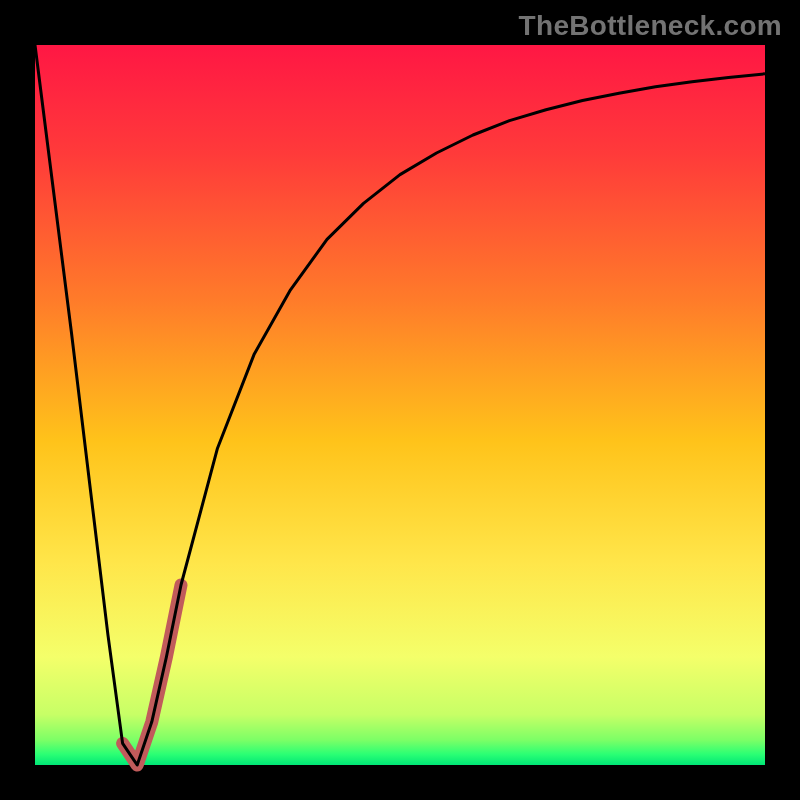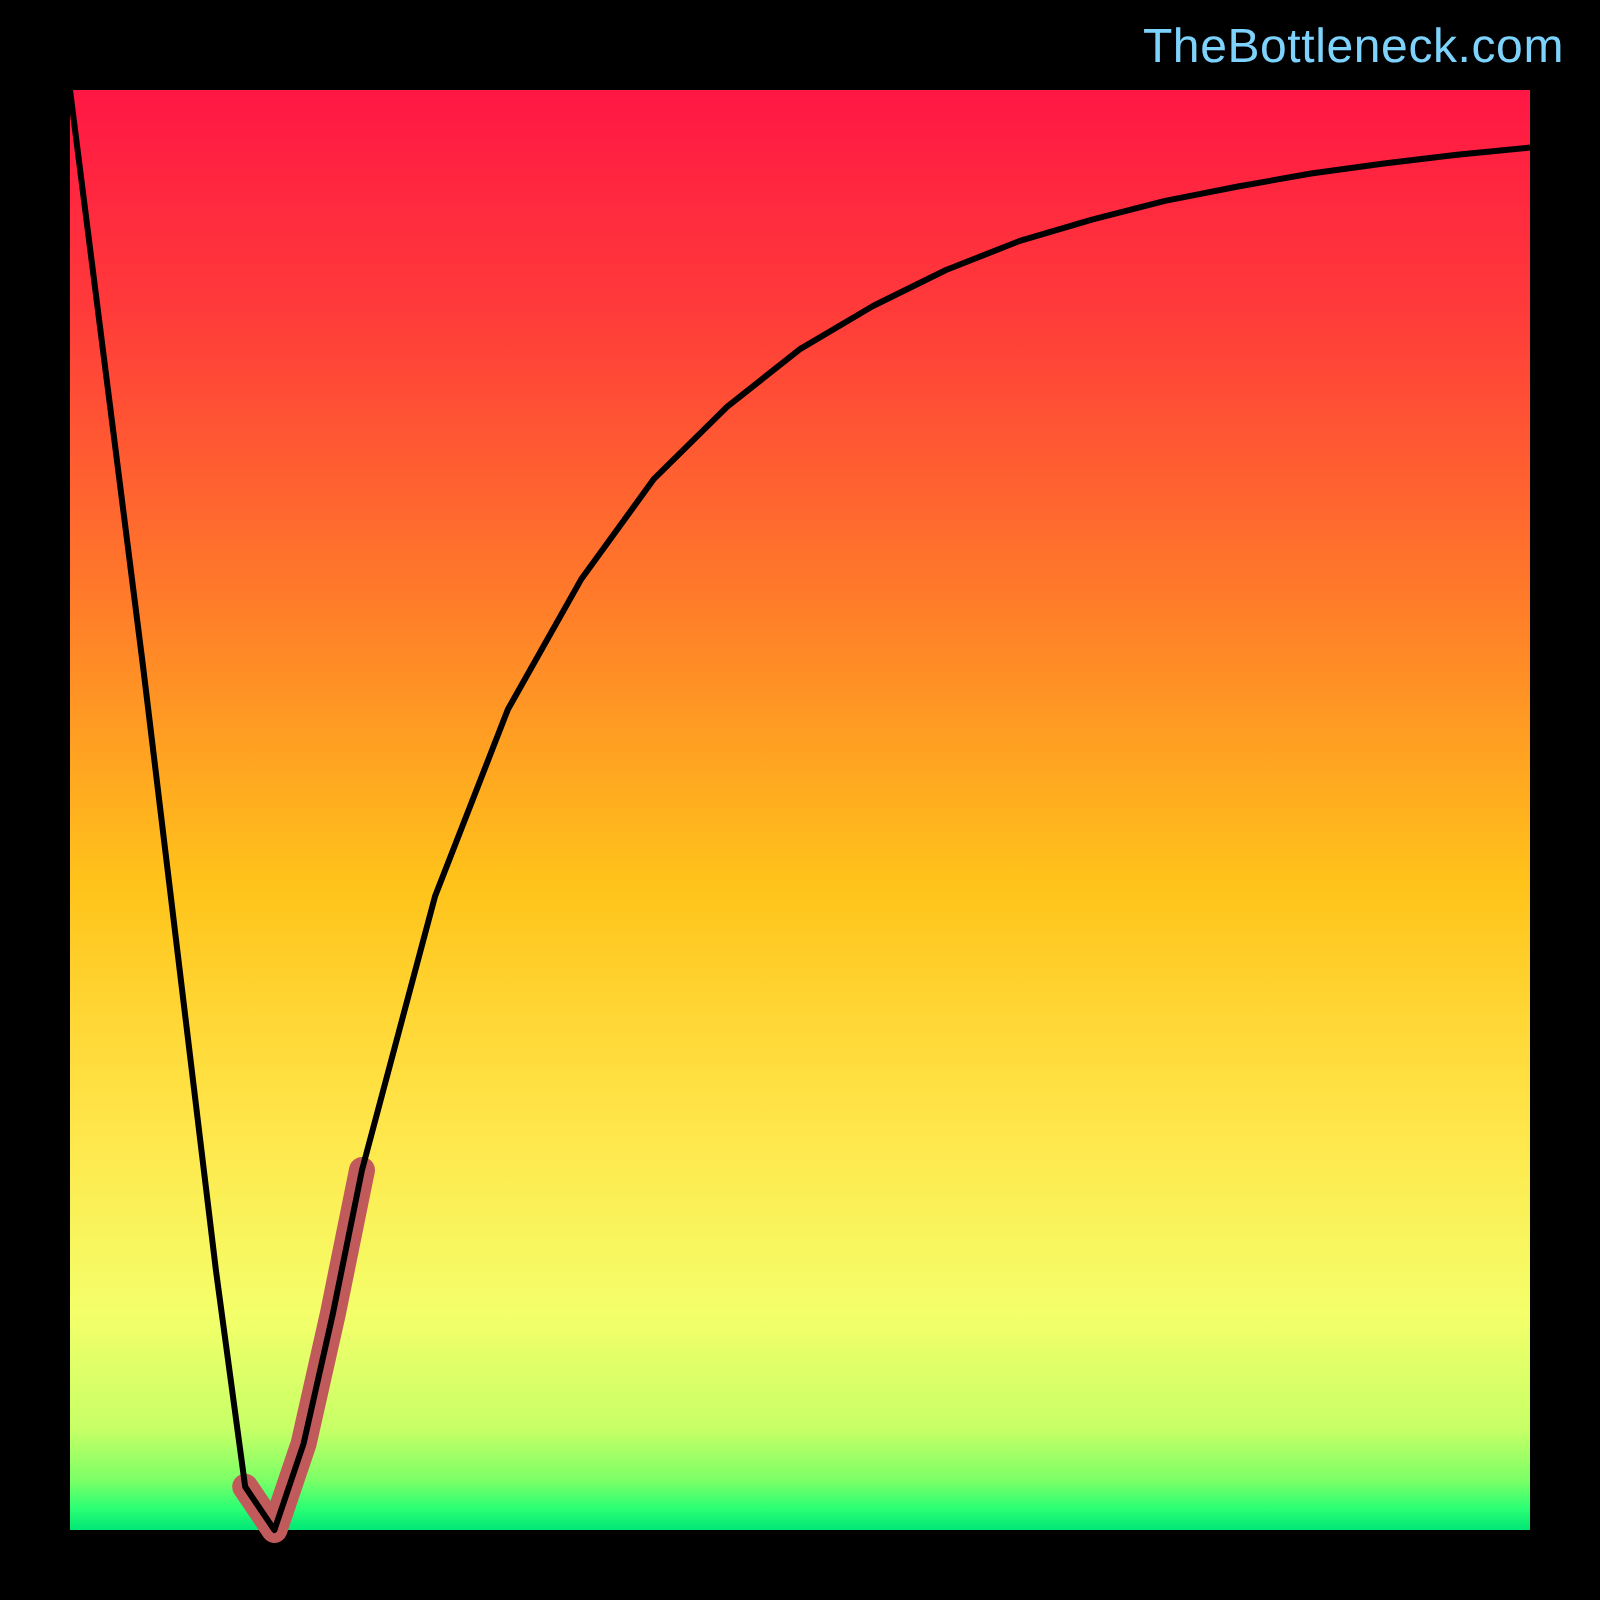--- a/index.html
+++ b/index.html
@@ -16,23 +16,23 @@
     top: 10px;
     width: 800px;
     height: 790px;
     background: #000;
   }
   .watermark {
     position: absolute;
     top: 10px;
     right: 18px;
     font-family: Arial, Helvetica, sans-serif;
-    font-size: 24px;
-    font-weight: 400;
-    color: #7dd3fc;
+    font-size: 28px;
+    font-weight: 700;
+    color: #737373;
     letter-spacing: 0.3px;
     z-index: 20;
   }
 </style>
 </head>
 <body>
 
 <div class="frame">
   <svg id="chart-svg" width="800" height="790" viewBox="0 0 800 790">
       <defs>

